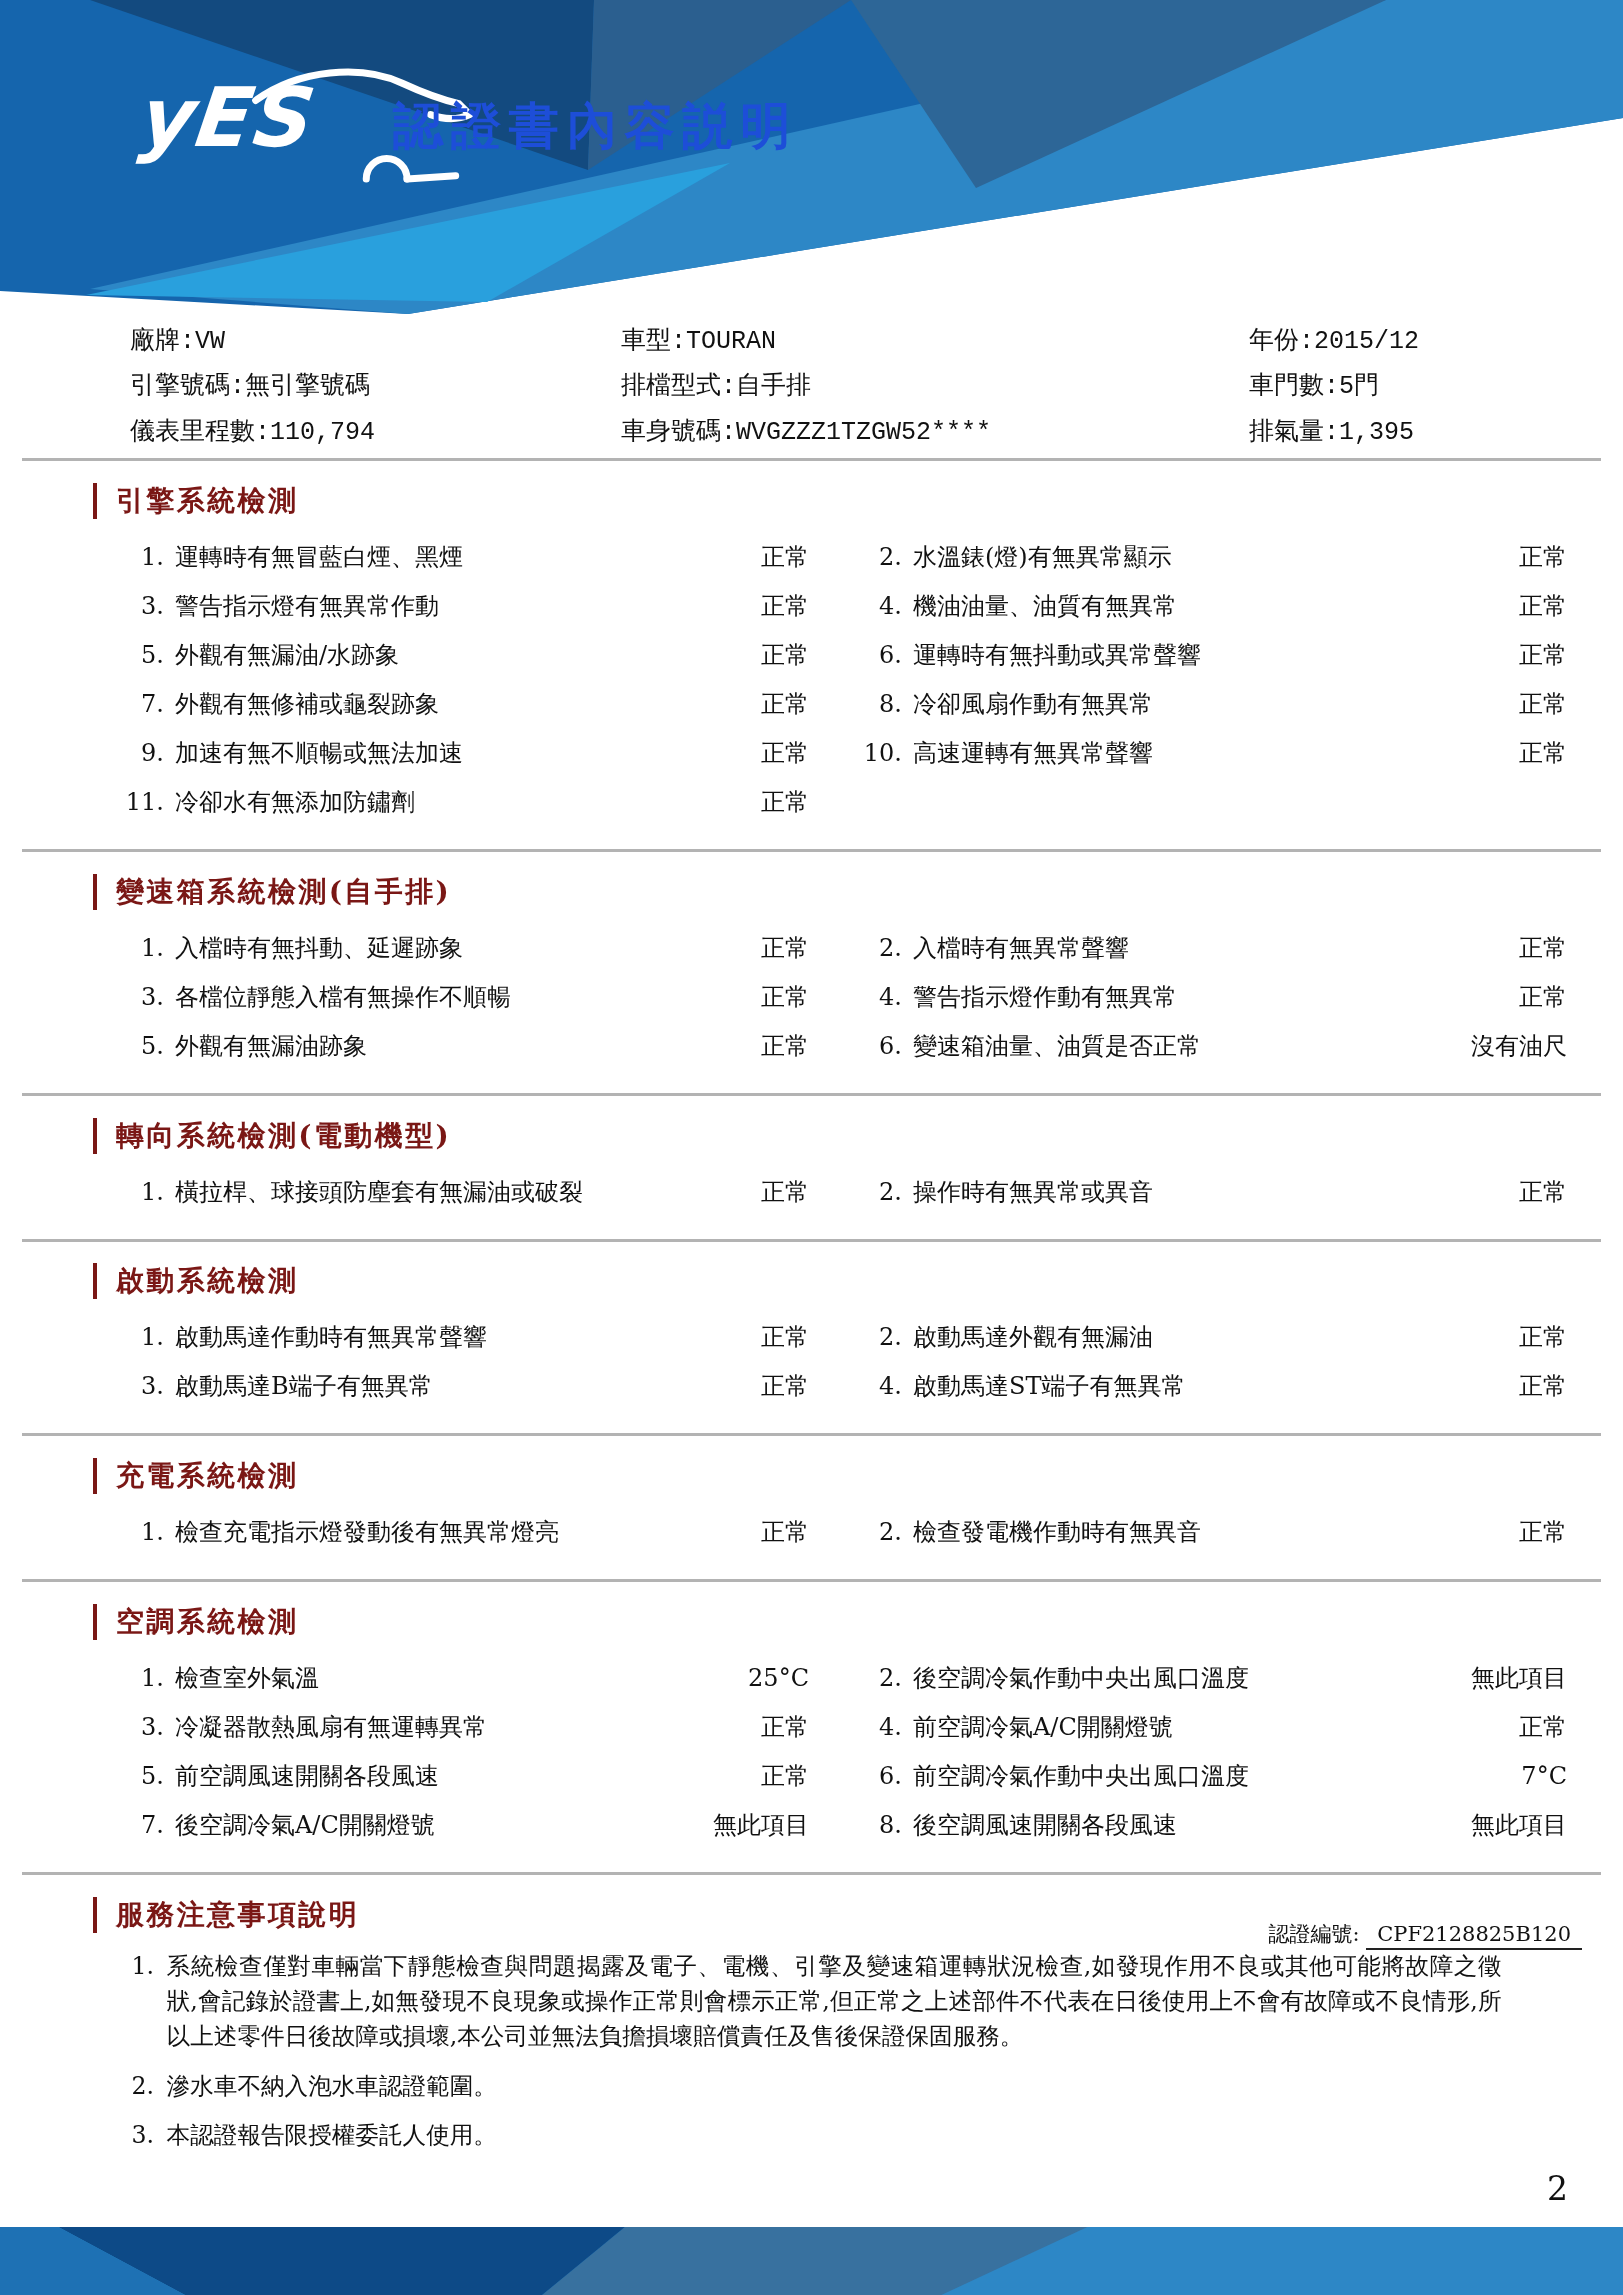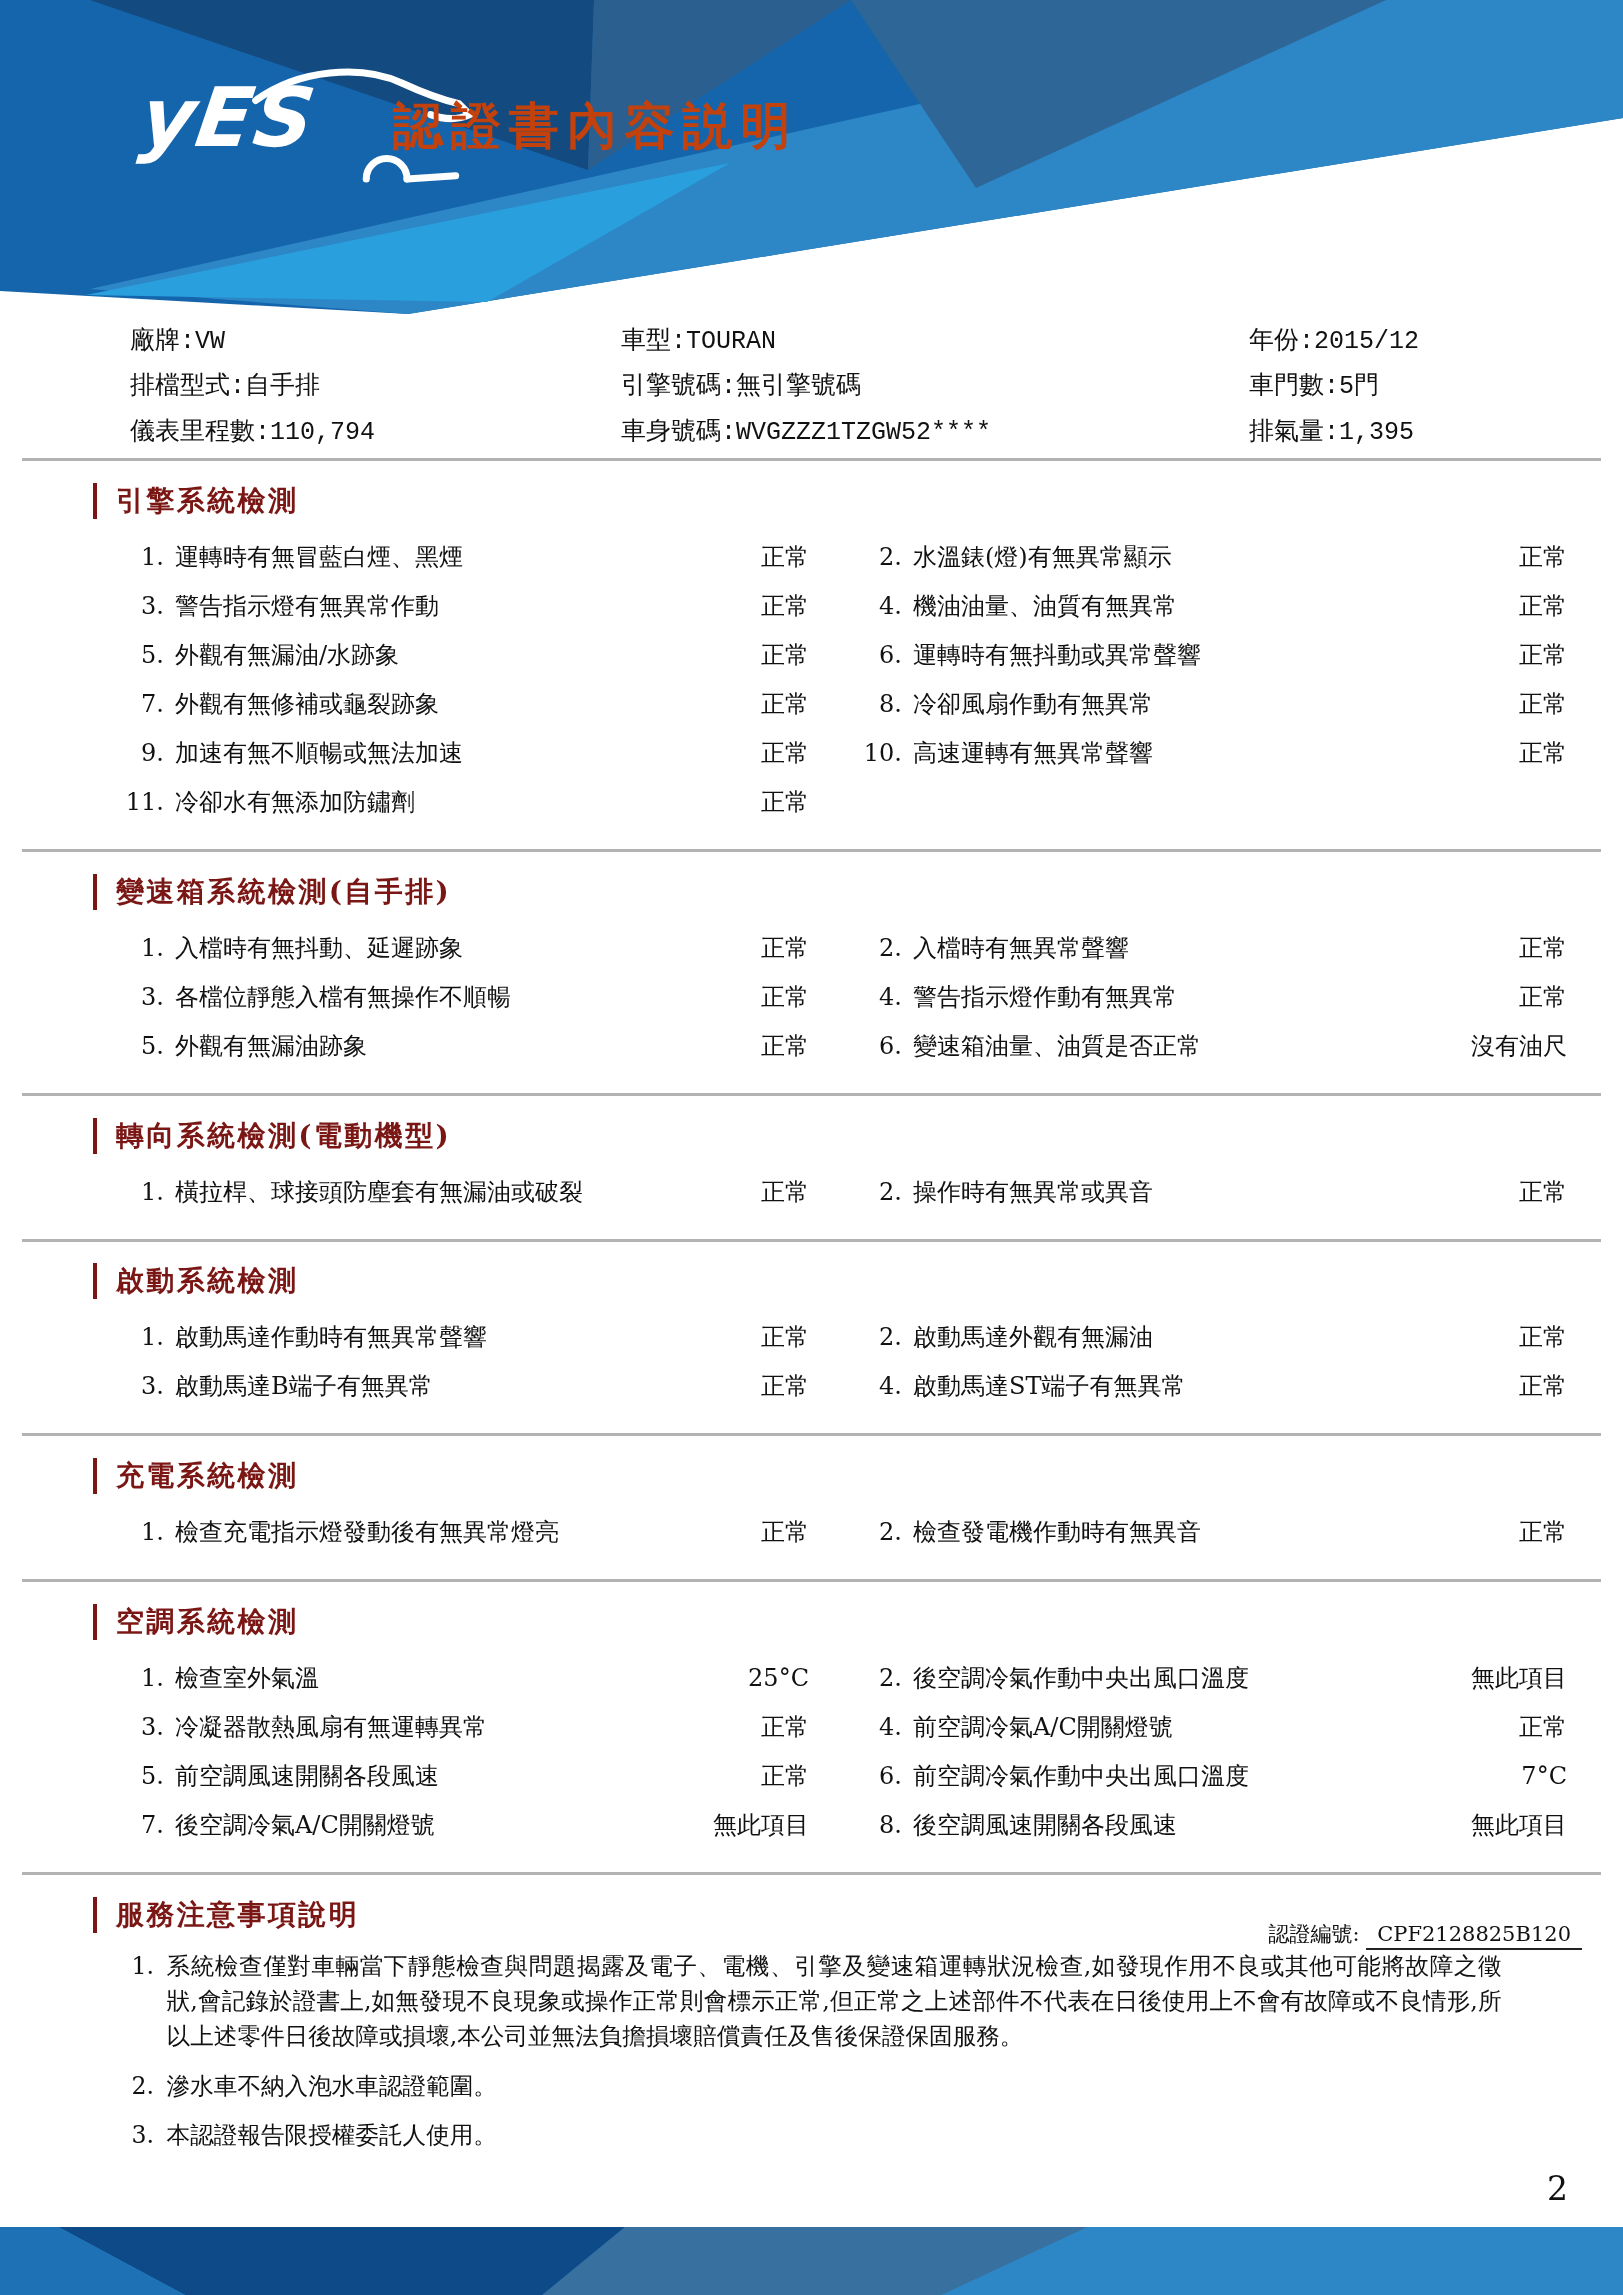--- a/index.html
+++ b/index.html
@@ -24,21 +24,21 @@
   #logo-text{
     position:absolute;left:15.7px;top:22px;
     font-family:"DejaVu Sans","Liberation Sans",sans-serif;
     font-style:italic;font-weight:800;font-size:82px;line-height:1;
     color:#fff;letter-spacing:1.6px;transform:skewX(-8deg);
   }
   #logo-car{position:absolute;left:0;top:0;width:377px;height:149px;}
   #header-title{
     position:absolute;left:393px;top:93px;
     font-family:"DejaVu Sans","Liberation Sans",sans-serif;
-    font-weight:800;font-size:50px;color:#c2410c;letter-spacing:7.9px;
+    font-weight:800;font-size:50px;color:#1d4ed8;letter-spacing:7.9px;
     white-space:nowrap;
   }
   
   #vehicle-info{
     position:relative;margin-top:318px;padding:4.7px 0 11px 130px;
     display:grid;grid-template-columns:491px 628px auto;
     row-gap:12.6px;font-size:25px;font-family:Liberation Mono, monospace;
   }
   .vi-cell{white-space:nowrap;}
   
@@ -96,22 +96,22 @@
         <path d="M 358 158 L 420 154" fill="none" stroke="#ffffff" stroke-width="9" stroke-linecap="round"></path>
       </svg>
     </div>
     <div id="header-title">認證書內容説明</div>
   </div>
 
   <div id="vehicle-info">
       <div class="vi-cell"><span>廠牌:</span><span>VW</span></div>
       <div class="vi-cell"><span>車型:</span><span>TOURAN</span></div>
       <div class="vi-cell"><span>年份:</span><span>2015/12</span></div>
+      <div class="vi-cell"><span>引擎號碼:</span><span>無引擎號碼</span></div>
       <div class="vi-cell"><span>排檔型式:</span><span>自手排</span></div>
-      <div class="vi-cell"><span>引擎號碼:</span><span>無引擎號碼</span></div>
       <div class="vi-cell"><span>車門數:</span><span>5門</span></div>
       <div class="vi-cell"><span>儀表里程數:</span><span>110,794</span></div>
       <div class="vi-cell"><span>車身號碼:</span><span>WVGZZZ1TZGW52****</span></div>
       <div class="vi-cell"><span>排氣量:</span><span>1,395</span></div>
     </div>
   <div class="divider"></div>
 
   <div id="sections">
       <div class="section">
         <div class="sec-head">

